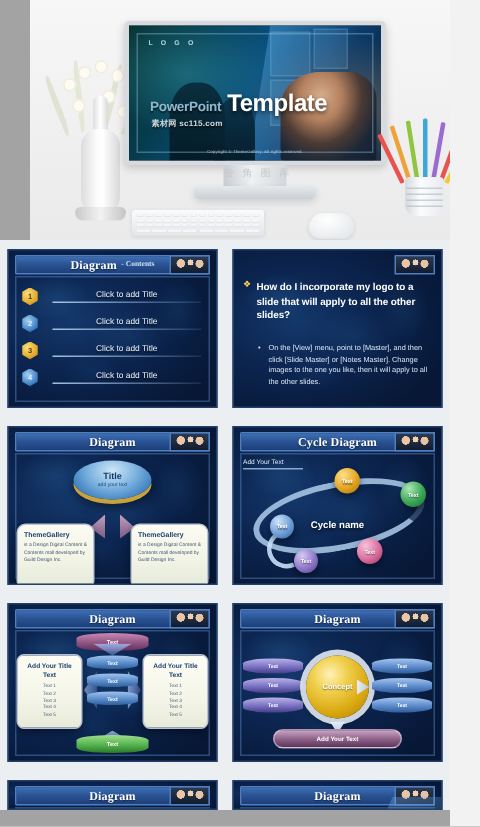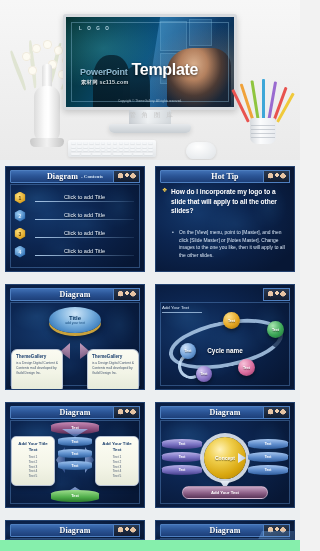--- a/index.html
+++ b/index.html
@@ -2,21 +2,21 @@
 <html><head>
 <meta charset="utf-8">
 <style>
   * { margin:0; padding:0; box-sizing:border-box; }
   html,body { width:300px; height:551px; }
   body {
     font-family:"Liberation Sans", sans-serif;
     background:#f2f2f2;
     overflow:hidden;
   }
-  .page { position:relative; width:300px; height:551px; background:#86efac; }
+  .page { position:relative; width:300px; height:551px; background:#a3a3a3;padding-left:20px; }
 
   
   .hero {
     position:relative; width:300px; height:160px;
     background:linear-gradient(180deg,#f7f7f7 0%,#efefef 60%,#eaeaea 100%);
     overflow:hidden;
   }
   .vase-group { position:absolute; left:18px; top:38px; width:62px; height:112px; }
   .vase-body {
     position:absolute; left:16px; top:48px; width:26px; height:58px;
@@ -553,23 +553,20 @@
               <div class="c-rule"></div>
             </div>
           </div>
         </div>
       </div>
     </div>
 
     <div class="cell">
       <div class="slide">
         <div class="slide-map"></div>
-        <div class="s-header">
-          <span class="s-title">Hot Tip</span>
-        </div>
         <div class="s-photo"></div>
         <div class="s-body">
           <div class="tip-q">
             <span class="tip-dia">❖</span>
             <span class="tip-qtext">How do I incorporate my logo to a slide that will apply to all the other slides?</span>
           </div>
           <div class="tip-body">
             <span class="tip-dot">•</span>
             <span class="tip-btext">On the [View] menu, point to [Master], and then click [Slide Master] or [Notes Master]. Change images to the one you like, then it will apply to all the other slides.</span>
           </div>
@@ -601,20 +598,23 @@
             <div class="d1-bt">ThemeGallery</div>
             <div class="d1-bb">is a Design Digital Content &amp; Contents mall developed by Guild Design Inc.</div>
           </div>
         </div>
       </div>
     </div>
 
     <div class="cell">
       <div class="slide">
         <div class="slide-map"></div>
+        <div class="s-header">
+          <span class="s-title">Cycle Diagram</span>
+        </div>
         <div class="s-photo"></div>
         <div class="s-border"></div>
         <div class="s-body">
           <div class="cy-addtxt">Add Your Text</div>
           <div class="cy-addrule"></div>
           <div class="cy-ellipse"></div>
           <div class="cy-hook"></div>
           <div class="cy-ball cyb1">Text</div>
           <div class="cy-ball cyb2">Text</div>
           <div class="cy-ball cyb3">Text</div>

